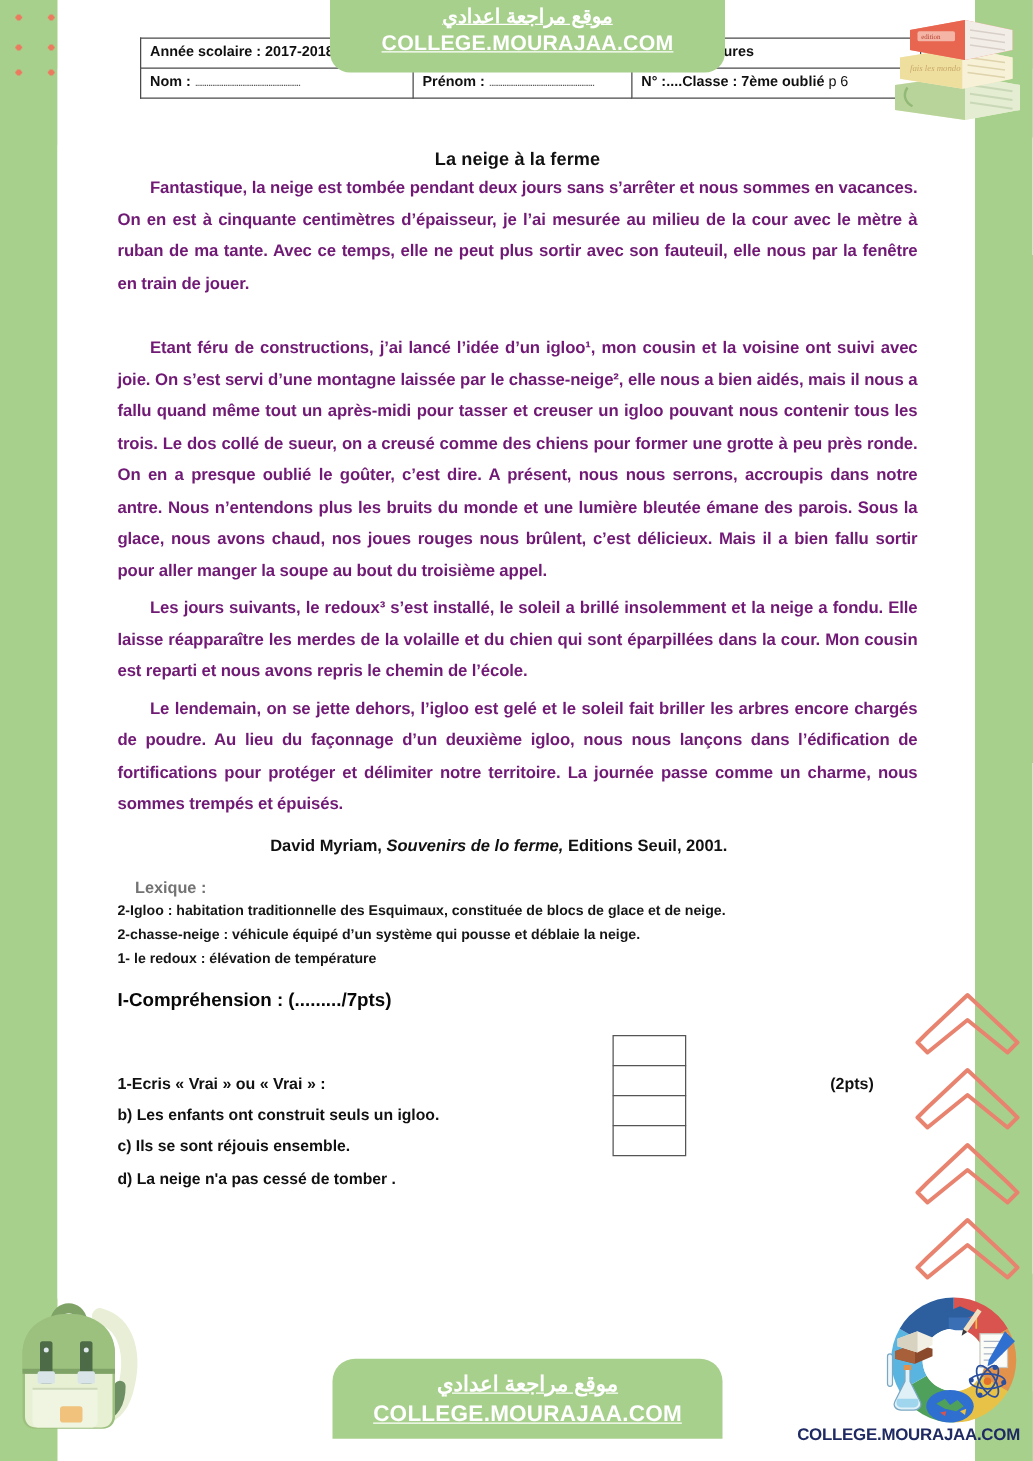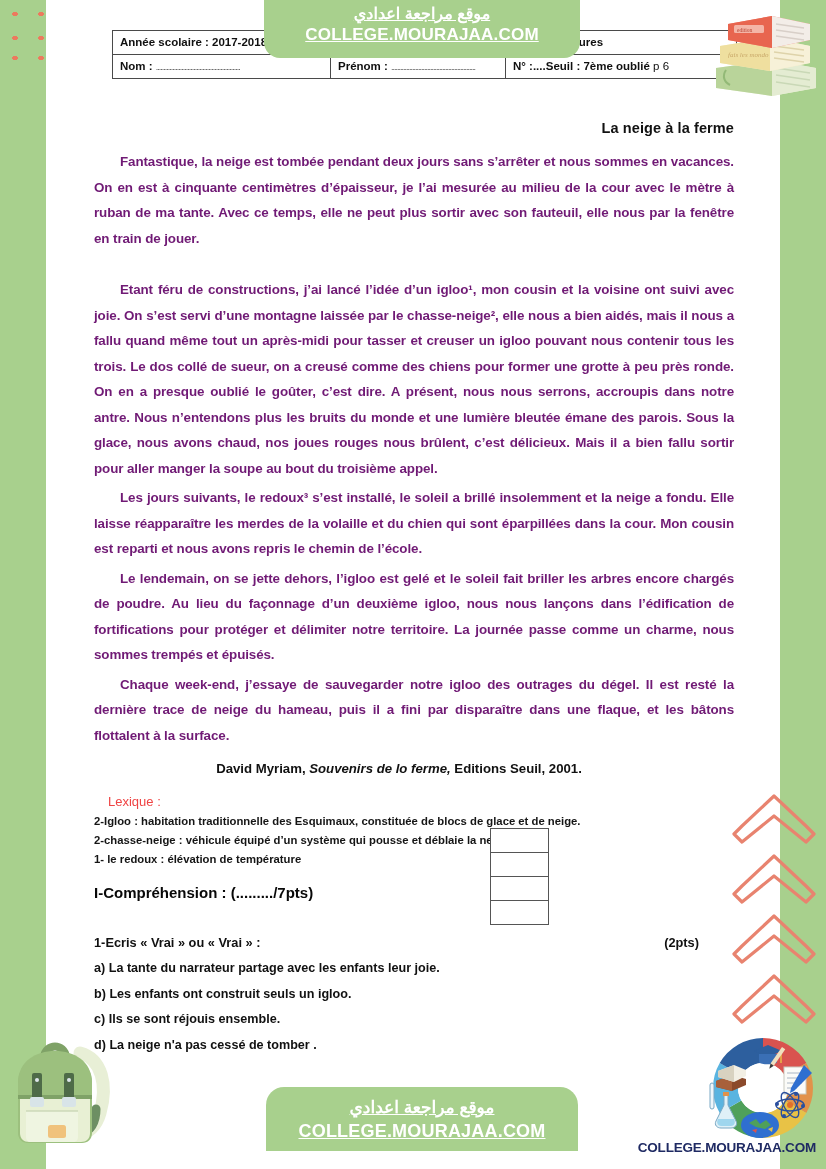--- a/index.html
+++ b/index.html
@@ -96,49 +96,49 @@
     border:1.1px solid #4a4a4a; padding:5px 7px 6px 7px;
     font-weight:bold; font-size:11.5px; white-space:nowrap;
     font-family:"Liberation Sans", sans-serif;
   }
   .dots-fill { font-weight:normal; letter-spacing:-1px; color:#555; font-size:9px; }
 
   
   #doc { position:absolute; left:48px; top:120px; width:640px; color:#111; }
 
   .doc-title {
-    text-align:right; font-weight:bold; font-size:14.5px;
-    margin:0 0 13px 0; letter-spacing:.1px;
+    text-align:center; font-weight:bold; font-size:14.5px;
+    margin:0 0 1px 0; letter-spacing:.1px;
   }
   .para {
     font-size:13.4px; line-height:25.5px; text-align:justify;
     margin:0 0 4px 0; text-indent:26px; font-weight:600;
     color:#701a75; letter-spacing:-.1px;
   }
   .gap { height:22px; }
 
   .attrib {
     text-align:center; font-size:13.2px; font-weight:bold;
     margin:13px 0 0 0; color:#111; padding-right:30px;
   }
   .attrib i { font-style:italic;text-align:right; }
 
   .lex-title {
-    font-size:13px; font-weight:normal; margin:18px 0 3px 14px; color:#ef4444;
+    font-size:13px; font-weight:bold; margin:18px 0 3px 14px; color:#737373;
   }
   .lex-line {
     font-size:11.3px; line-height:19px; font-weight:600; color:#151515; margin:0;
   }
 
   .section-title {
     font-size:15px; font-weight:bold; margin:15px 0 0 0; color:#080808;
   }
 
   .q-head {
-    font-size:12.8px; font-weight:bold; margin:34px 0 6px 0; color:#111;
+    font-size:12.8px; font-weight:bold; margin:50px 0 6px 0; color:#111;
     position:relative;
   }
   .q-head .pts { position:absolute; right:35px; top:0; }
   .q-item {
     font-size:12.6px; font-weight:bold; line-height:25.5px; color:#111; margin:0;
   }
 
   
   #answer-boxes { position:absolute; left:444px; top:828px; z-index:8; }
   .ans-box {
@@ -196,56 +196,54 @@
       <tr>
         <td style="width:218px">
           <span>Nom :</span>
           <span class="dots-fill">........................................................</span>
         </td>
         <td style="width:175px">
           <span>Prénom :</span>
           <span class="dots-fill">........................................................</span>
         </td>
         <td>
-          <span>N° :....Seuil :</span>
+          <span>N° :....Classe :</span>
           <span>7ème oublié</span>
           <span style="font-weight:normal">p 6</span>
         </td>
       </tr>
     </tbody>
       </table>
 
     <div id="doc">
       <div class="doc-title">La neige à la ferme</div>
 
       <p class="para">Fantastique, la neige est tombée pendant deux jours sans s’arrêter et nous sommes en vacances. On en est à cinquante centimètres d’épaisseur, je l’ai mesurée au milieu de la cour avec le mètre à ruban de ma tante. Avec ce temps, elle ne peut plus sortir avec son fauteuil, elle nous par la fenêtre en train de jouer.</p>
       <div class="gap"></div>
       <p class="para">Etant féru de constructions, j’ai lancé l’idée d’un igloo¹, mon cousin et la voisine ont suivi avec joie. On s’est servi d’une montagne laissée par le chasse-neige², elle nous a bien aidés, mais il nous a fallu quand même tout un après-midi pour tasser et creuser un igloo pouvant nous contenir tous les trois. Le dos collé de sueur, on a creusé comme des chiens pour former une grotte à peu près ronde. On en a presque oublié le goûter, c’est dire. A présent, nous nous serrons, accroupis dans notre antre. Nous n’entendons plus les bruits du monde et une lumière bleutée émane des parois. Sous la glace, nous avons chaud, nos joues rouges nous brûlent, c’est délicieux. Mais il a bien fallu sortir pour aller manger la soupe au bout du troisième appel.</p>
       <p class="para">Les jours suivants, le redoux³ s’est installé, le soleil a brillé insolemment et la neige a fondu. Elle laisse réapparaître les merdes de la volaille et du chien qui sont éparpillées dans la cour. Mon cousin est reparti et nous avons repris le chemin de l’école.</p>
       <p class="para">Le lendemain, on se jette dehors, l’igloo est gelé et le soleil fait briller les arbres encore chargés de poudre. Au lieu du façonnage d’un deuxième igloo, nous nous lançons dans l’édification de fortifications pour protéger et délimiter notre territoire. La journée passe comme un charme, nous sommes trempés et épuisés.</p>
-      <p class="para">Chaque week-end, j’essaye de sauvegarder notre igloo des outrages du dégel. Il est resté la dernière trace de neige du hameau, puis il a fini par disparaître dans une flaque, et les bâtons flottalent à la surface.</p>
 
       <p class="attrib">
         <span>David Myriam,</span>
         <i>Souvenirs de lo ferme,</i>
         <span>Editions Seuil, 2001.</span>
       </p>
 
       <div class="lex-title">Lexique :</div>
       <p class="lex-line">2-Igloo : habitation traditionnelle des Esquimaux, constituée de blocs de glace et de neige.</p>
       <p class="lex-line">2-chasse-neige : véhicule équipé d’un système qui pousse et déblaie la neige.</p>
       <p class="lex-line">1- le redoux : élévation de température</p>
 
       <div class="section-title">I-Compréhension : (........./7pts)</div>
 
       <div class="q-head">
         <span>1-Ecris « Vrai » ou « Vrai » :</span>
         <span class="pts">(2pts)</span>
       </div>
-      <p class="q-item">a) La tante du narrateur partage avec les enfants leur joie.</p>
       <p class="q-item">b) Les enfants ont construit seuls un igloo.</p>
       <p class="q-item">c) Ils se sont réjouis ensemble.</p>
       <p class="q-item">d) La neige n'a pas cessé de tomber .</p>
     </div>
 
     <div id="answer-boxes">
       <div class="ans-box"></div>
       <div class="ans-box"></div>
       <div class="ans-box"></div>
       <div class="ans-box"></div>

